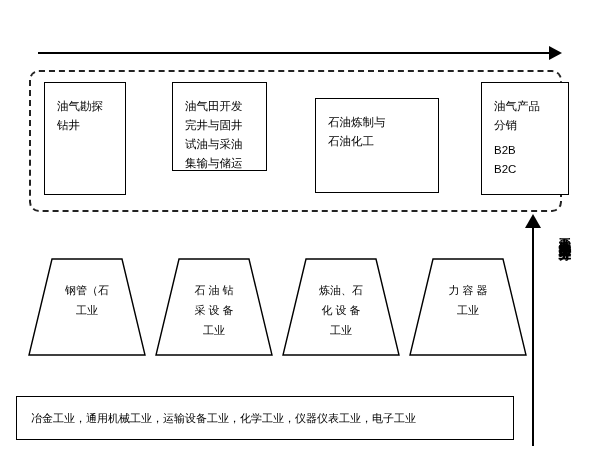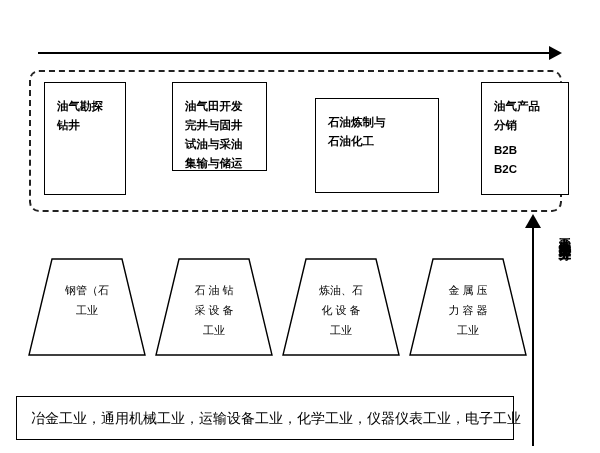--- a/index.html
+++ b/index.html
@@ -72,21 +72,21 @@
 
   .stage-box {
     position: absolute;
     border: 1px solid #000;
     background: #ffffff;
     box-sizing: border-box;
     font-size: 11.5px;
     line-height: 19px;
     padding: 14px 10px 0 12px;
   }
-  .stage-box .ln { display: block; white-space: nowrap; font-weight: bold; }
+  .stage-box .ln { display: block; white-space: nowrap; }
 
   
   .right-arrow-wrap {
     position: absolute;
     left: 525px;
     top: 214px;
     width: 16px;
     height: 232px;
   }
   .right-arrow-line {
@@ -146,21 +146,21 @@
   
   .bottom-bar {
     position: absolute;
     left: 16px;
     top: 396px;
     width: 498px;
     height: 44px;
     border: 1px solid #000;
     box-sizing: border-box;
     background: #fff;
-    font-size: 14px;
+    font-size: 11px;
     line-height: 42px;
     padding-left: 14px;
     white-space: nowrap;
   }
 </style>
 </head>
 <body>
 
 <div id="canvas">
 
@@ -233,21 +233,20 @@
       <span class="ln">化 设 备</span>
       <span class="ln">工业</span>
     </div>
   </div>
 
   <div class="trap" style="left:409px; top:258px;">
     <svg width="118" height="98" viewBox="0 0 118 98">
       <polygon points="24,1 94,1 117,97 1,97" fill="#ffffff" stroke="#000000" stroke-width="1.4"></polygon>
     </svg>
     <div class="trap-text">
-      <span class="ln">金 属 压</span>
       <span class="ln">力 容 器</span>
       <span class="ln">工业</span>
     </div>
   </div>
 
   <div class="bottom-bar">冶金工业，通用机械工业，运输设备工业，化学工业，仪器仪表工业，电子工业</div>
 
 </div>
 
 </body></html>

